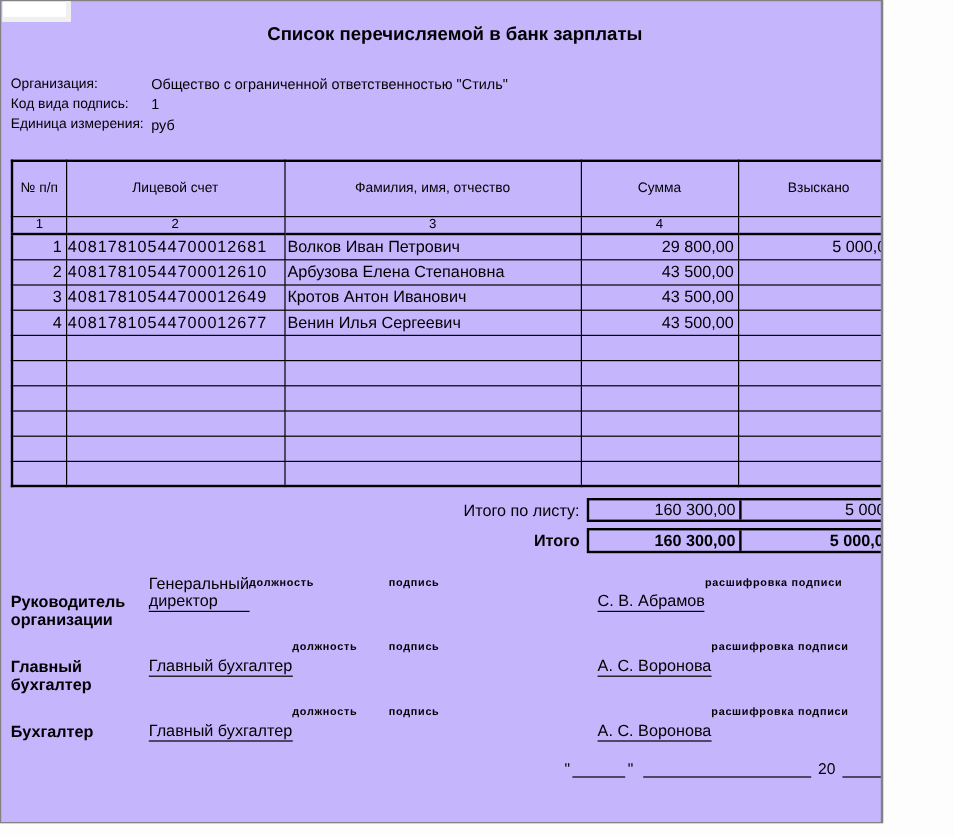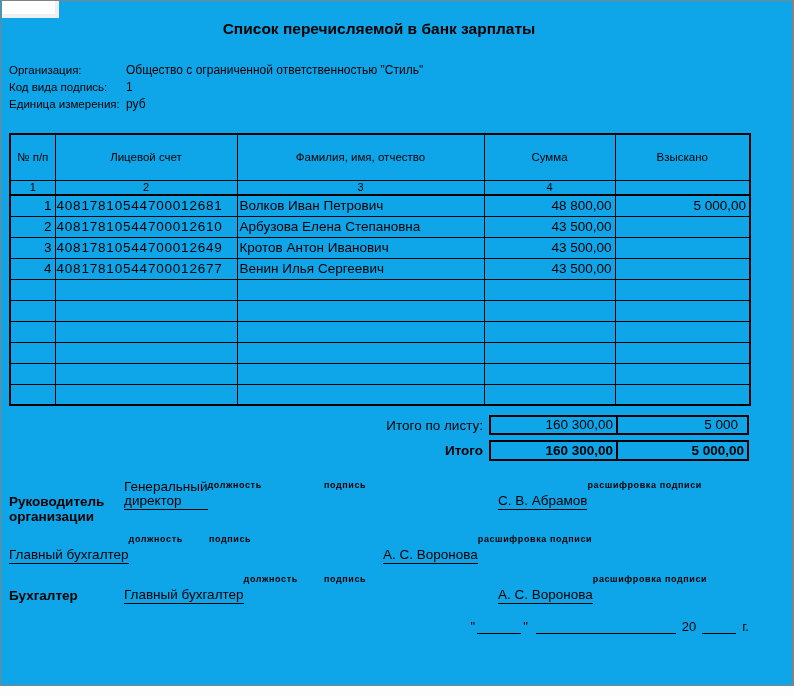--- a/index.html
+++ b/index.html
@@ -1,18 +1,18 @@
 <!DOCTYPE html>
 <html><head>
 <meta charset="utf-8">
 <style>
   * { margin:0; padding:0; box-sizing:border-box; }
   html,body { width:794px; height:697px; background:#fdfdfd; font-family:"Liberation Sans", sans-serif; color:#000; }
   .window {
-    position:relative; width:794px; height:686px; background:#0ea5e9;
+    position:relative; width:736px; height:686px; background:#c4b5fd;
     border:1px solid #828282; border-right-width:2px; overflow:hidden;
   }
   .corner-artifact {
     position:absolute; left:1px; top:0; width:57px; height:17px;
     background:#ffffff; border-right:4px solid #f0f0f0; border-bottom:4px solid #f0f0f0;
   }
   .doc { position:relative; padding:18px 8px 0 8px; width:100%; }
   .title { font-size:15.5px; font-weight:bold; text-align:center; width:740px; line-height:19px; }
   .subtitle { font-size:15px; font-weight:bold; text-align:center; width:740px; line-height:19px; margin-top:6px; white-space:pre; }
 
@@ -108,21 +108,21 @@
           <td>3</td>
           <td>4</td>
           <td></td>
         </tr>
       </thead>
       <tbody id="tbody">
           <tr class="data-row">
             <td class="num">1</td>
             <td class="acc">40817810544700012681</td>
             <td class="name">Волков Иван Петрович</td>
-            <td class="sum">48 800,00</td>
+            <td class="sum">29 800,00</td>
             <td class="sum">5 000,00</td>
           </tr>
           <tr class="data-row">
             <td class="num">2</td>
             <td class="acc">40817810544700012610</td>
             <td class="name">Арбузова Елена Степановна</td>
             <td class="sum">43 500,00</td>
             <td class="sum"></td>
           </tr>
           <tr class="data-row">
@@ -214,20 +214,22 @@
           <div class="sig-caption">подпись</div>
         </div>
         <div class="sig-gap2"></div>
         <div class="sig-field name">
           <div class="sig-line"><span class="sig-value">С. В. Абрамов</span></div>
           <div class="sig-caption">расшифровка подписи</div>
         </div>
       </div>
 
       <div class="sig-row">
+        <div class="sig-role">Главный
+бухгалтер</div>
         <div class="sig-field pos">
           <div class="sig-line"><span class="sig-value">Главный бухгалтер</span></div>
           <div class="sig-caption">должность</div>
         </div>
         <div class="sig-gap1"></div>
         <div class="sig-field sign">
           <div class="sig-line"><span class="sig-value"></span></div>
           <div class="sig-caption">подпись</div>
         </div>
         <div class="sig-gap2"></div>

